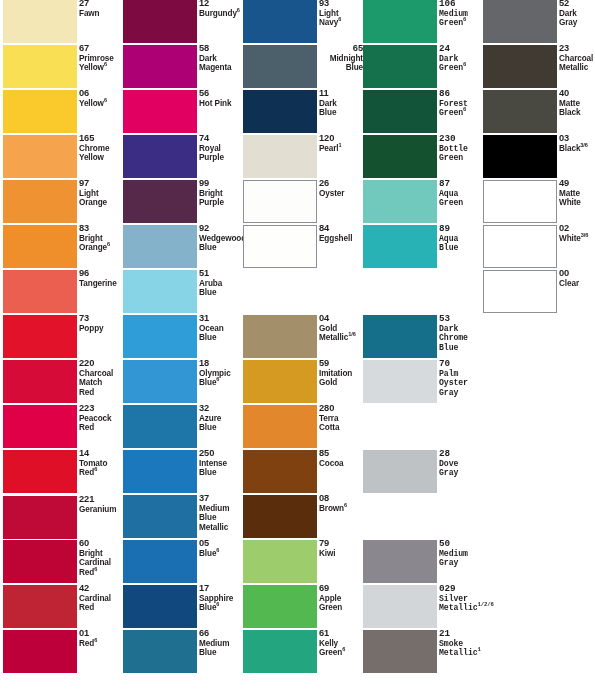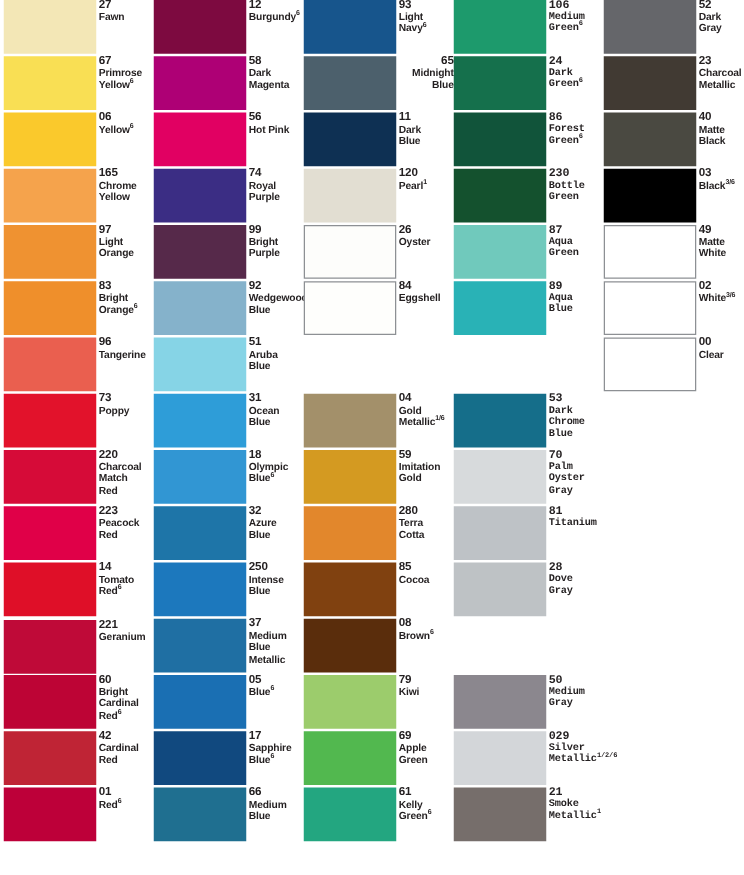--- a/index.html
+++ b/index.html
@@ -585,29 +585,20 @@
         <div class="swatch" style="background: rgb(215, 218, 220);"></div>
         <div class="label">
           <span class="code">70</span>
           <span class="cname">
             <span class="w">Palm</span>
             <span class="w">Oyster</span>
             <span class="w">Gray</span>
           </span>
         </div>
       </div>
-      <div class="cell" style="top: 405px;">
-        <div class="swatch" style="background: rgb(190, 194, 198);"></div>
-        <div class="label">
-          <span class="code">81</span>
-          <span class="cname">
-            <span class="w">Titanium</span>
-          </span>
-        </div>
-      </div>
       <div class="cell" style="top: 450px;">
         <div class="swatch" style="background: rgb(190, 194, 197);"></div>
         <div class="label">
           <span class="code">28</span>
           <span class="cname">
             <span class="w">Dove</span>
             <span class="w">Gray</span>
           </span>
         </div>
       </div>

